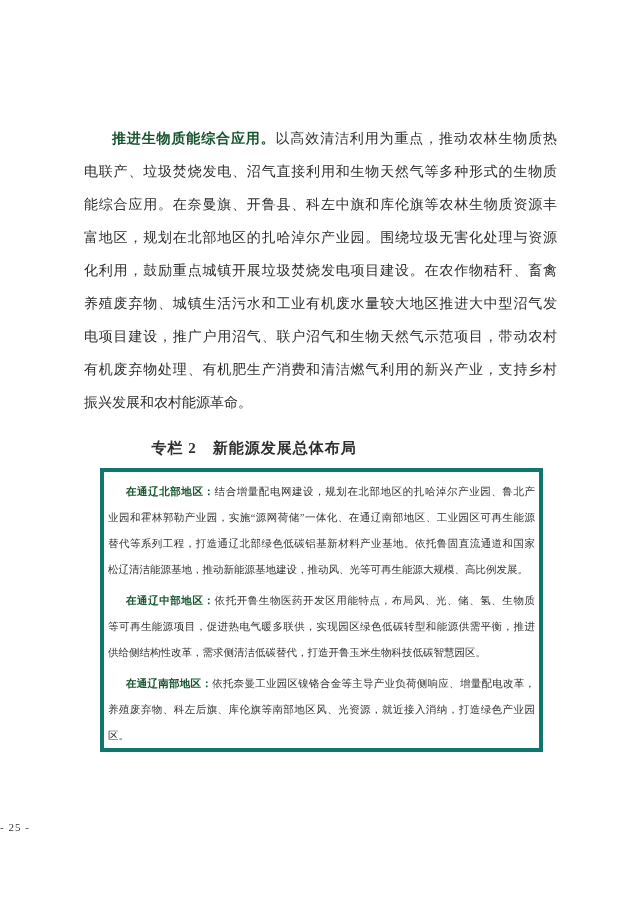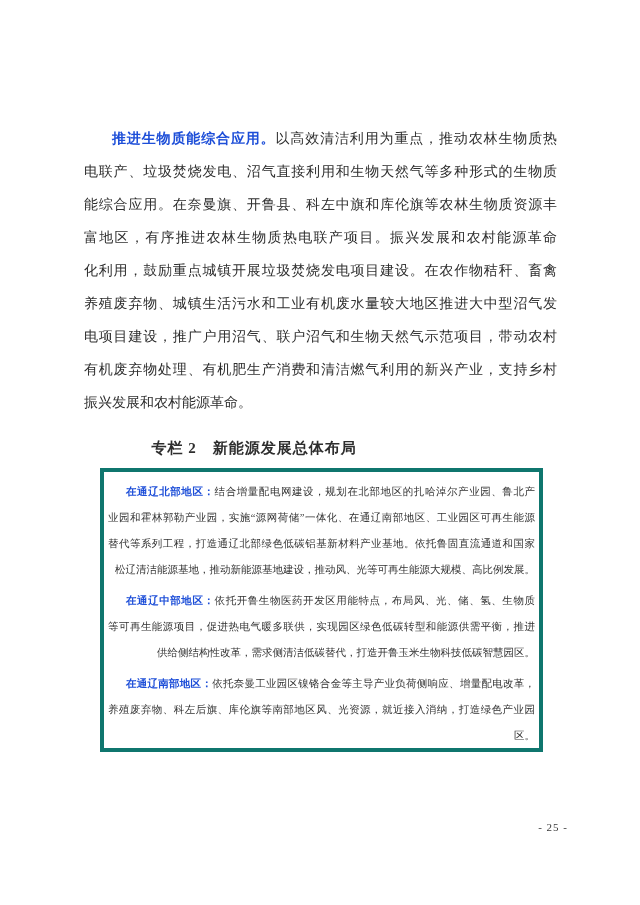--- a/index.html
+++ b/index.html
@@ -31,21 +31,21 @@
     text-align: justify;
     text-align-last: justify;
     white-space: nowrap;
     overflow: hidden;
   }
   .lastline {
     text-align: left;
     white-space: nowrap;
     overflow: hidden;
   }
-  .lead-bold { font-weight: bold; color: #1d4ed8; }
+  .lead-bold { font-weight: bold; color: #14532d; }
   .body-first { padding-left: 28px; }
   
   .panel-title {
     position: absolute;
     top: 439px;
     left: 0;
     width: 508px;
     text-align: center;
     font-weight: bold;
     font-size: 15px;
@@ -60,49 +60,48 @@
     height: 284px;
     border: 4px solid #0f766e;
     padding: 7px 4px 0 4px;
     font-size: 10.5px;
     color: #333333;
     background: #ffffff;
   }
   .panel .jline, .panel .lastline {
     line-height: 26px;
     height: 26px;
-    text-align: right;
   }
   .ppar + .ppar { margin-top: 5px; }
   .panel-first { padding-left: 18px; }
   
   .page-number {
     position: absolute;
     top: 821px;
     left: 0;
     width: 568px;
-    text-align: right;
+    text-align: left;
     font-size: 11px;
     letter-spacing: 1px;
     color: #3a3a3a;
   }
 </style>
 </head>
 <body>
 
 <div class="page">
 
   <div class="body-par">
     <div class="jline body-first">
       <span class="lead-bold">推进生物质能综合应用。</span><span>以高效清洁利用为重点，推动农林生物质热</span>
     </div>
     <div>
         <div class="jline">电联产、垃圾焚烧发电、沼气直接利用和生物天然气等多种形式的生物质</div>
         <div class="jline">能综合应用。在奈曼旗、开鲁县、科左中旗和库伦旗等农林生物质资源丰</div>
-        <div class="jline">富地区，有序推进农林生物质热电联产项目。振兴发展和农村能源革命</div>
+        <div class="jline">富地区，规划在北部地区的扎哈淖尔产业园。围绕垃圾无害化处理与资源</div>
         <div class="jline">化利用，鼓励重点城镇开展垃圾焚烧发电项目建设。在农作物秸秆、畜禽</div>
         <div class="jline">养殖废弃物、城镇生活污水和工业有机废水量较大地区推进大中型沼气发</div>
         <div class="jline">电项目建设，推广户用沼气、联户沼气和生物天然气示范项目，带动农村</div>
         <div class="jline">有机废弃物处理、有机肥生产消费和清洁燃气利用的新兴产业，支持乡村</div>
       </div>
     <div class="lastline">振兴发展和农村能源革命。</div>
   </div>
 
   <div class="panel-title">专栏 2　新能源发展总体布局</div>
 

